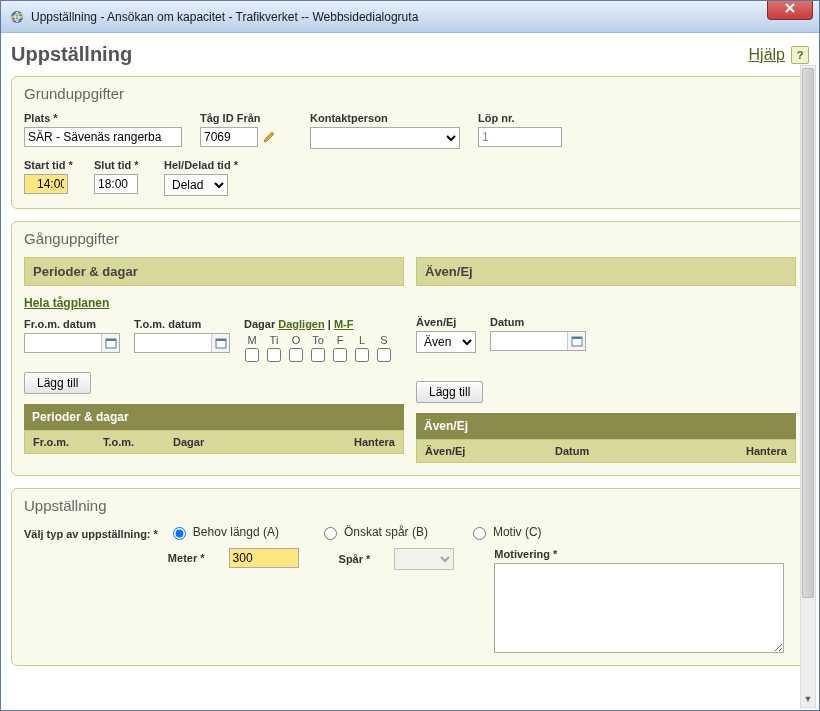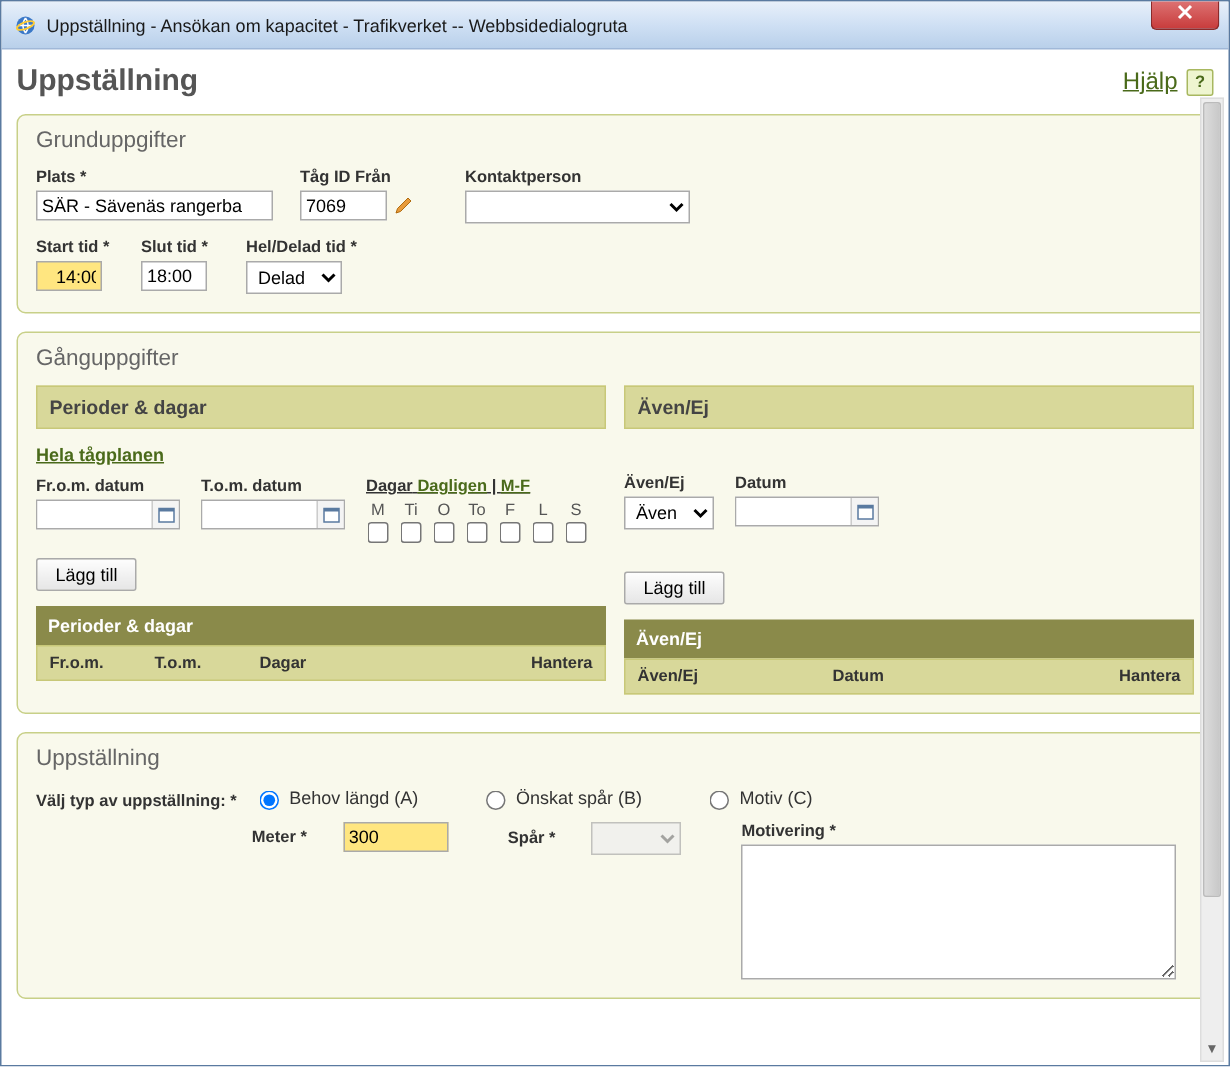--- a/index.html
+++ b/index.html
@@ -175,21 +175,21 @@
     border:none; width: 100%; padding:2px 3px; font-size:12px;
   }
   .cal-btn {
     width: 18px; height: 18px;
     border-left: 1px solid #ccc;
     display:flex; align-items:center; justify-content:center;
     background: #f4f4f4;
     cursor:pointer;
     flex-shrink:0;
   }
-  .dagar-block .lbl { margin-bottom:2px;text-decoration:underline; }
+  .dagar-block .lbl { margin-bottom:2px; }
   .dagar-links a { color:#4a6a1a; text-decoration:underline; cursor:pointer; }
   .day-labels, .day-checks {
     display:flex; gap:6px; margin-top:2px;
   }
   .day-labels span {
     width:16px; text-align:center; font-size:11px; color:#555;
   }
   .day-checks input {
     width:14px; height:14px; margin:0 1px;
   }
@@ -315,20 +315,24 @@
                   <path d="M2 12 L3 9 L10 2 L12 4 L5 11 Z" fill="#e89b3a" stroke="#a86000" stroke-width="0.6"></path>
                 </svg>
             </span>
           </div>
         </div>
         <div class="field" style="width:150px">
           <label>Kontaktperson</label>
           <select style="width:150px">
             <option></option>
           </select>
+        </div>
+        <div class="field" style="width:84px">
+          <label>Löp nr.</label>
+          <input type="text" class="readonly" readonly="" value="1" style="">
         </div>
       </div>
 
       <div class="row" style="margin-top:10px">
         <div class="field" style="width:52px">
           <label>Start tid *</label>
           <input type="text" class="hl" style="width: 44px; padding-left: 12px;" value="14:00">
         </div>
         <div class="field" style="width:52px">
           <label>Slut tid *</label>

